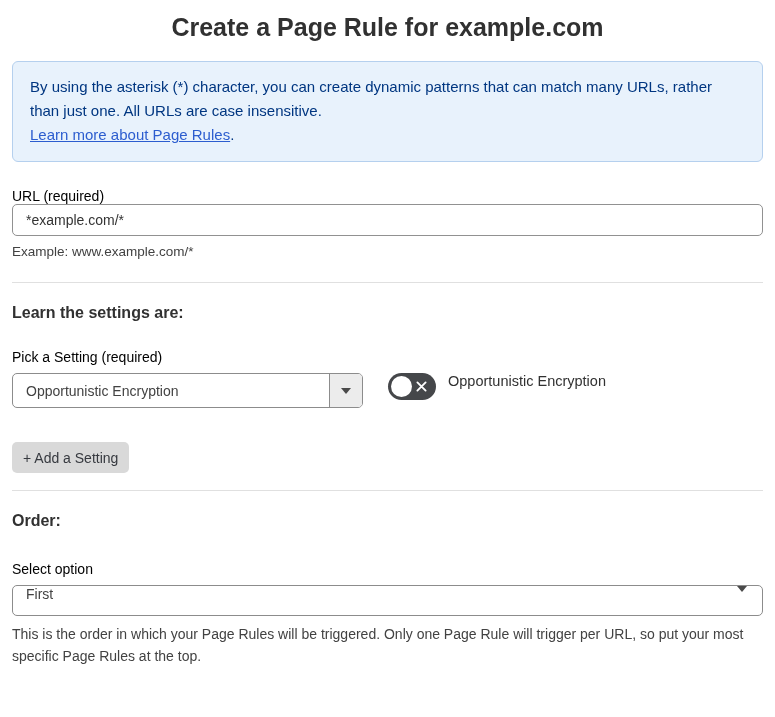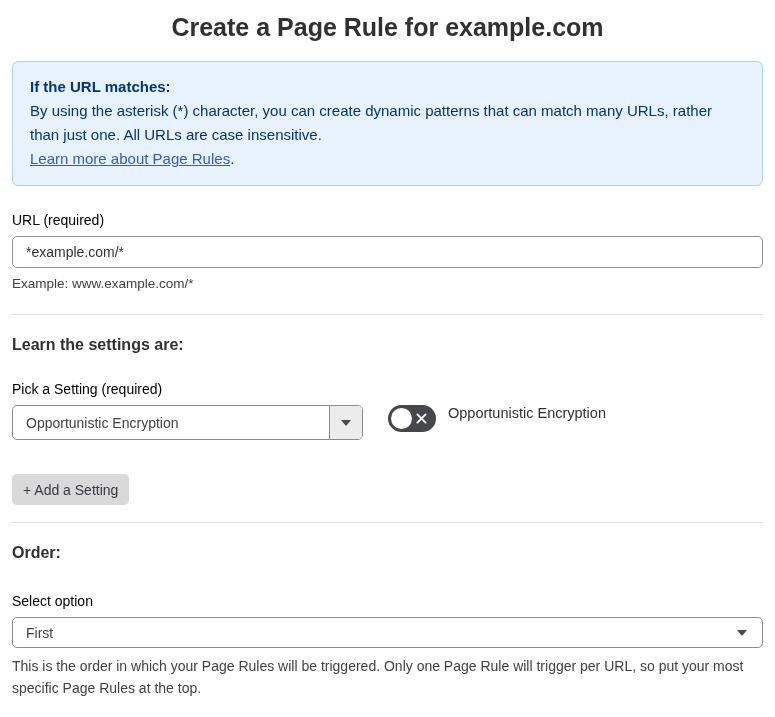--- a/index.html
+++ b/index.html
@@ -40,21 +40,21 @@
     text-decoration:underline;
     cursor:pointer;
   }
 
   .field-label{
     margin-top:26px;
     font-size:14px;color:#000000;line-height:16px;
   }
   .text-input{
     display:block;width:100%;
-    margin-top:8px;height:32px;
+    margin-top:0;height:32px;
     border:1px solid #919191;border-radius:5px;
     padding:0 13px;
     font-family:inherit;font-size:14px;color:#333;
     background:#fff;outline:none;
   }
   .helper-text{
     margin-top:8px;font-size:13.5px;color:#424242;line-height:16px;
   }
 
   .divider{border:none;border-top:1px solid #e0e0e0;margin-top:22px;}
@@ -102,21 +102,21 @@
   button{
     font-family:inherit;border:none;border-radius:5px;
     font-size:14px;cursor:pointer;
   }
   .btn-gray{background:#d9d9d9;color:#36393f;}
   .add-setting-btn{margin-top:34px;height:31px;padding:0 11px;}
 
   .order-select{
     margin-top:8px;height:31px;width:100%;
     border:1px solid #8c8c8c;border-radius:5px;background:#fff;
-    display:flex;align-items:center;cursor:pointer;
+    display:flex;align-items:flex-start;cursor:pointer;
     padding:0 13px;font-size:14px;color:#424242;
   }
   .order-select .dd-value{flex:1;}
   .order-select .caret-down{
     border-left-width:5px;border-right-width:5px;border-top-width:6px;
     margin-right:2px;
   }
 
   .order-help{
     margin-top:7px;font-size:14px;color:#424242;line-height:22px;
@@ -124,21 +124,20 @@
   }
 </style>
 </head>
 <body>
 
 <div class="container">
 
   <h1 class="page-title">Create a Page Rule for example.com</h1>
 
   <div class="info-box">
-    <div class="info-heading">If the URL matches:</div>
     <div><span>By using the asterisk (*) character, you can create dynamic patterns that can match many URLs, rather than just one. All URLs are case insensitive.</span><br>
       <a>Learn more about Page Rules</a><span>.</span>
     </div>
   </div>
 
   <div class="field-label">URL (required)</div>
   <input class="text-input" type="text" value="*example.com/*" style="">
   <div class="helper-text">Example: www.example.com/*</div>
 
   <hr class="divider">

